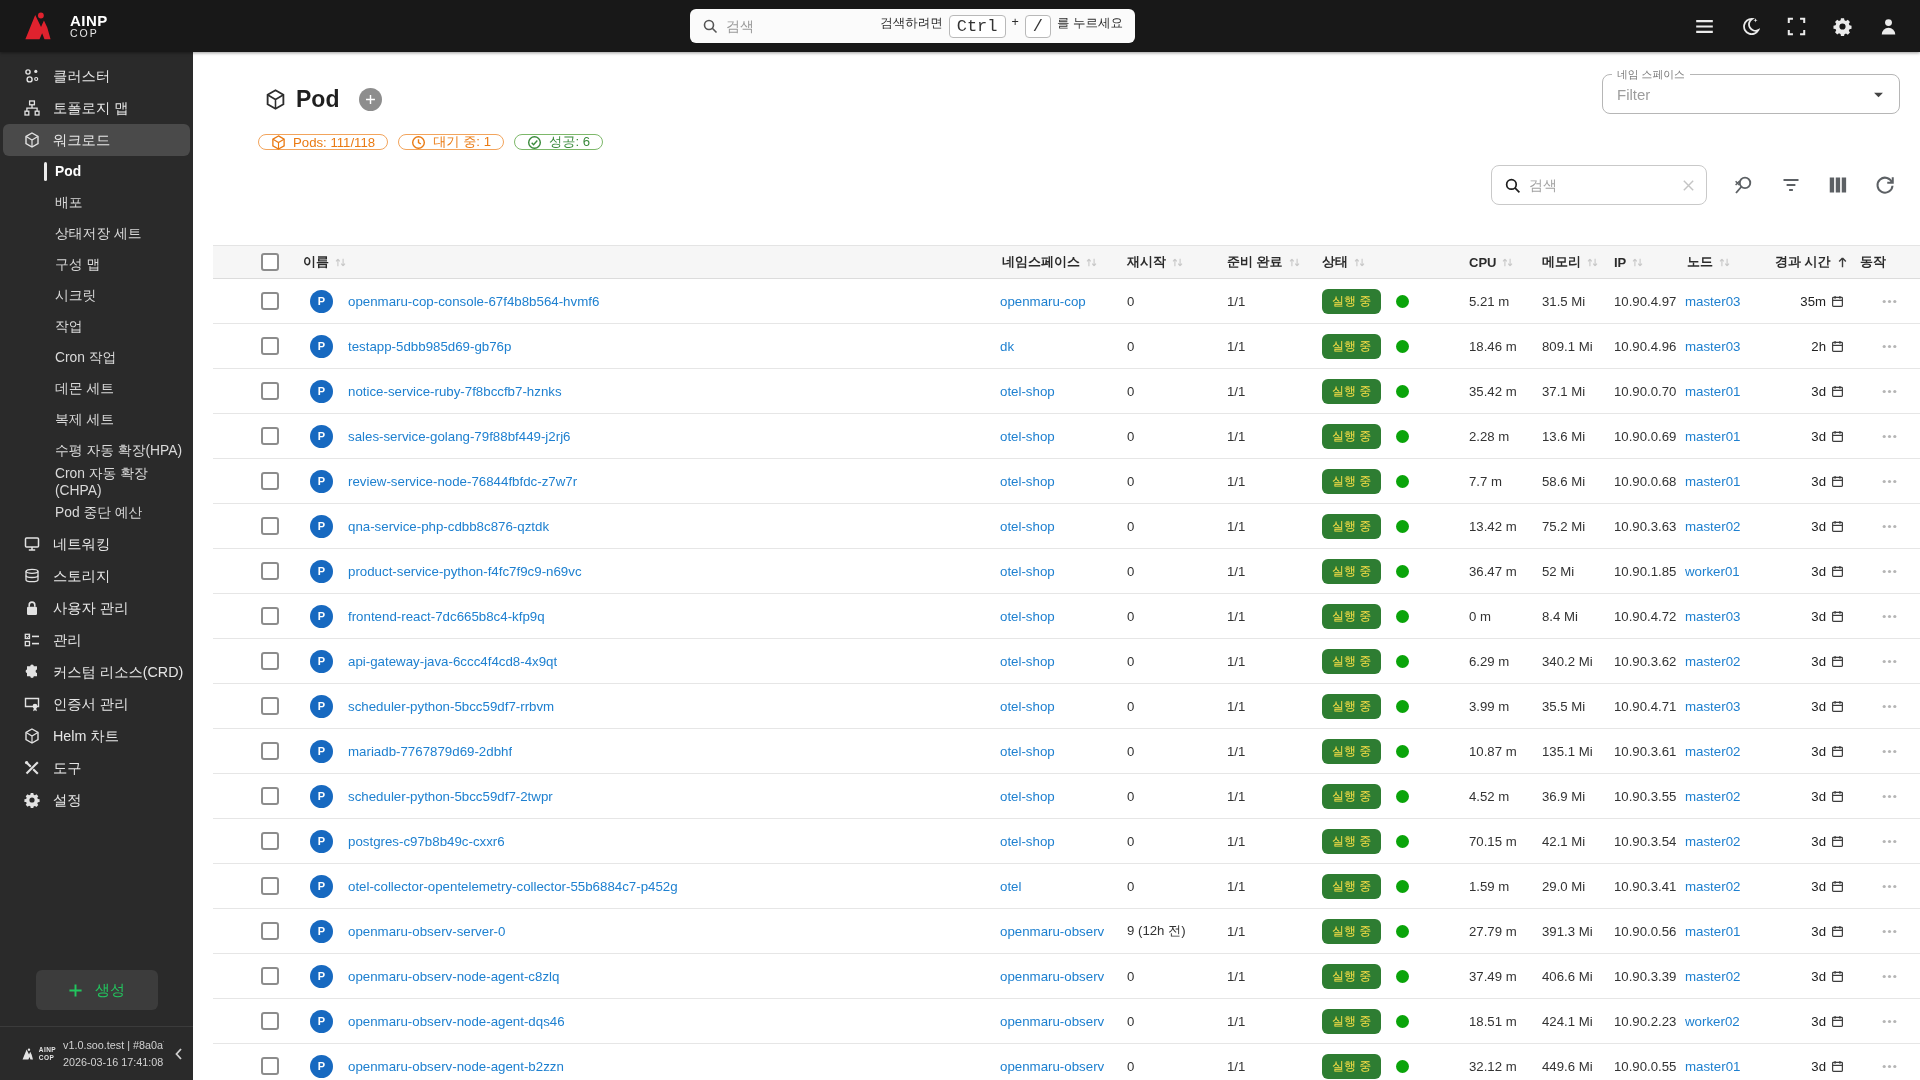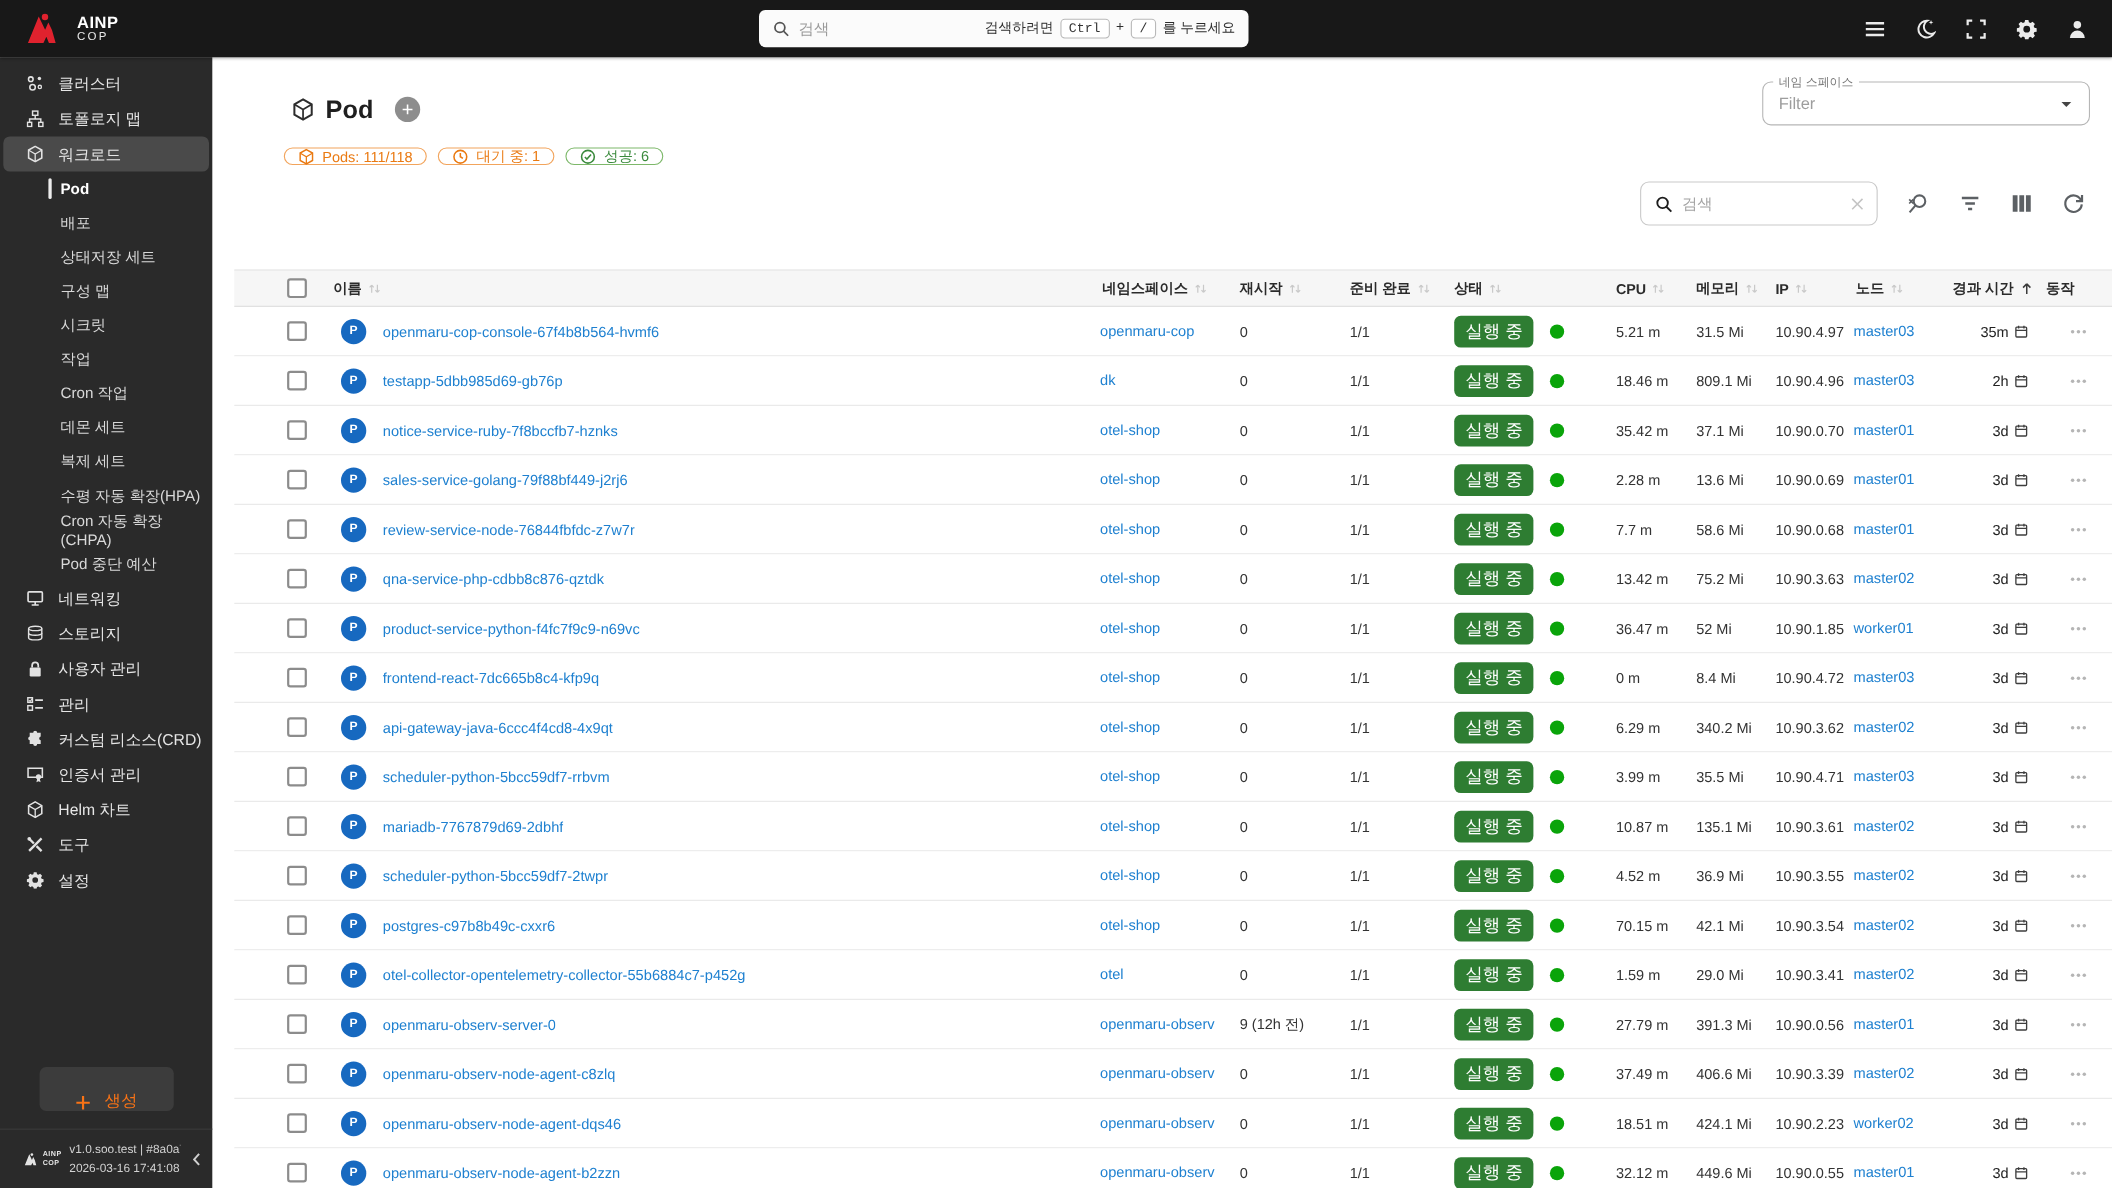--- a/index.html
+++ b/index.html
@@ -16,39 +16,39 @@
   .logo-text { display:flex; flex-direction:column; line-height:1.05; }
   .logo-line1 { color:#fff; font-weight:bold; font-size:15px; letter-spacing:.5px; }
   .logo-line2 { color:#e6e6e6; font-size:10.5px; letter-spacing:2px; }
   .top-search { position:absolute; left:690px; top:9px; width:445px; height:34px; background:#fbfbfb;
                 border-radius:6px; display:flex; align-items:center; padding:0 12px; gap:8px; }
   .top-search .ic { width:16px; height:16px; color:#555; }
   .top-search input { flex:1; border:none; outline:none; background:transparent; font-size:14px; color:#222;
                       font-family:inherit; min-width:40px; }
   .top-search input::placeholder { color:#9a9a9a; }
   .search-hint { display:flex; align-items:flex-start; gap:6px; font-size:12.5px; color:#2c2c2c; white-space:nowrap; }
-  .keycap { border:1px solid #b9b9b9; border-radius:4px; background:#fff; padding:1px 7px; font-size:12px;
+  .keycap { border:1px solid #b9b9b9; border-radius:4px; background:#fff; padding:1px 7px; font-size:17px;
             font-family:"Liberation Mono","DejaVu Sans Mono",monospace; color:#333; }
   .top-icons { position:absolute; right:22px; top:0; height:52px; display:flex; align-items:center; gap:27px; }
   .top-icons .ic { width:19px; height:19px; color:#ebebeb; cursor:pointer; }
 
   
   .sidebar { position:fixed; top:52px; left:0; width:193px; bottom:0; background:var(--sidebar-bg,#2a2a2a);
              color:#e6e6e6; display:flex; flex-direction:column; z-index:10; }
   .side-nav { flex:1; padding-top:8px; overflow:hidden; }
   .side-item { height:32px; display:flex; align-items:center; gap:13px; padding-left:21px; margin:0 3px;
                border-radius:6px; font-size:14.3px; cursor:pointer; }
   .side-item.selected { background:var(--selected-item-bg,#4a4a4a); }
   .side-item .ic { width:16px; height:16px; color:#e2e2e2; flex:0 0 16px; }
   .side-sub { height:31px; display:flex; align-items:center; padding-left:55px; font-size:13.8px;
               color:#d9d9d9; position:relative; cursor:pointer; }
   .side-sub.selected { color:#fff; font-weight:bold; }
   .sub-bar { position:absolute; left:44px; top:6px; width:3px; height:19px; background:#ececec; border-radius:2px; }
   .create-btn { margin:16px auto 0; width:122px; height:40px; background:#3c3c3c; border-radius:6px;
-                display:flex; align-items:flex-end; justify-content:center; gap:12px; color:#f97316;
+                display:flex; align-items:center; justify-content:center; gap:12px; color:#22c55e;
                 font-size:15px; cursor:pointer; }
   .create-btn .ic { width:15px; height:15px; }
   .side-footer { border-top:1px solid #3b3b3b; height:54px; display:flex; align-items:center; gap:7px;
                  padding:0 6px 0 22px; }
   .footer-logo { width:34px; height:20px; color:#e3e3e3; flex:0 0 34px; display:flex; align-items:center; gap:2px; }
   .footer-logo svg { width:20px; height:16px; }
   .footer-logo .mini { font-size:6.5px; font-weight:bold; line-height:1.1; letter-spacing:.4px; }
   .footer-text { flex:1; font-size:10.8px; color:#d2d2d2; line-height:1.55; white-space:nowrap; overflow:hidden; }
   .collapse-btn { width:16px; height:16px; color:#cfcfcf; cursor:pointer; flex:0 0 16px; }
 
@@ -94,21 +94,21 @@
   .cb { width:18px; height:18px; border:2px solid #8c8c8c; border-radius:3px; background:#fff; cursor:pointer; }
   .cell-cb { display:flex; padding-left:48px; }
   .thead .cell-cb { padding-left:48px; }
   .cell-name { display:flex; align-items:center; gap:15px; padding-left:9px; min-width:0; }
   .pavatar { width:23px; height:23px; border-radius:50%; background:#1769c0; color:#fff; font-size:11px;
              font-weight:bold; display:flex; align-items:center; justify-content:center; flex:0 0 23px; }
   a.lnk { color:var(--link-blue,#1e80d0); text-decoration:none; font-size:13.3px; white-space:nowrap;
           overflow:hidden; text-overflow:ellipsis; cursor:pointer; }
   .cell-txt { font-size:13.2px; color:#333; padding-left:2px; white-space:nowrap; }
   .cell-status { display:flex; align-items:center; padding-left:2px; }
-  .sbadge { background:var(--status-green,#2e7d32); color:#ffffff; font-size:16px; padding:4px 10px;
+  .sbadge { background:var(--status-green,#2e7d32); color:#fde047; font-size:12px; padding:4px 10px;
             border-radius:6px; white-space:nowrap; }
   .sdot { width:13px; height:13px; border-radius:50%; background:var(--status-dot,#0aa40a); margin-left:15px; }
   .cell-time { display:flex; align-items:center; justify-content:flex-end; gap:5px; padding-right:14px;
                font-size:13.2px; color:#222; }
   .cell-time .ic { width:13px; height:13px; color:#3e3e3e; }
   .cell-act { display:flex; justify-content:center; }
   .cell-act .ic { width:17px; height:17px; color:#b5b5b5; cursor:pointer; }
 </style>
 </head>
 <body>

